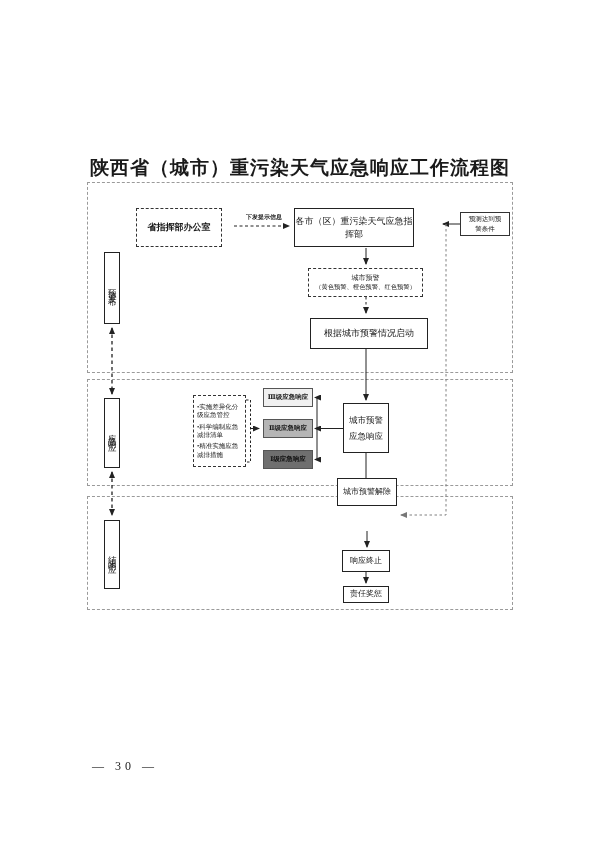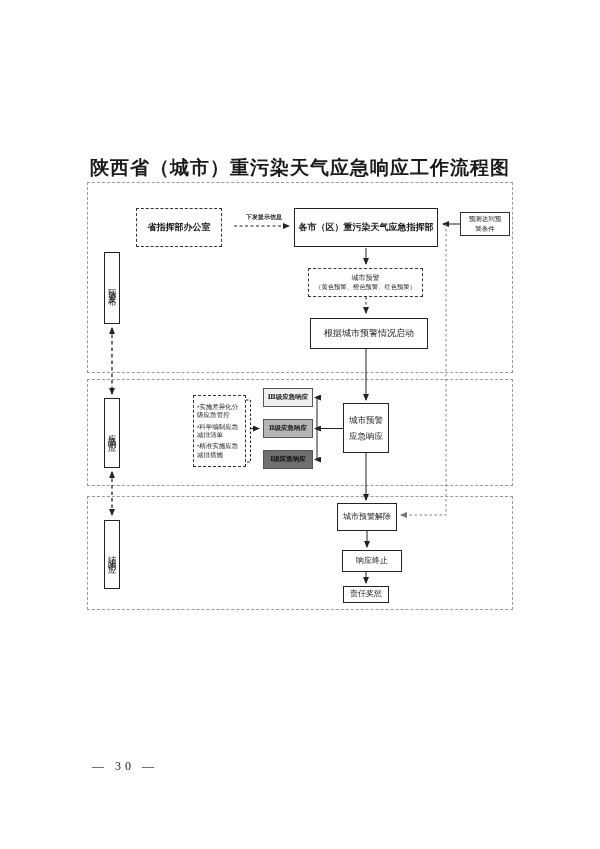--- a/index.html
+++ b/index.html
@@ -16,38 +16,38 @@
   .sec{position:absolute;border:1px dashed #9a9a9a;box-sizing:border-box;background:transparent;}
   .sec.s1{left:87px;top:182px;width:426px;height:191px;}
   .sec.s2{left:87px;top:379px;width:426px;height:107px;}
   .sec.s3{left:87px;top:496px;width:426px;height:114px;}
   .box{
     position:absolute;box-sizing:border-box;background:#ffffff;
     display:flex;flex-direction:column;align-items:center;justify-content:center;
     text-align:center;line-height:1.35;
   }
   .office{left:136px;top:208px;width:86px;height:39px;border:1px dashed #333;font-size:9px;font-weight:bold;}
-  .hq{left:294px;top:208px;width:144px;height:39px;border:1.5px solid #222;font-size:9px;font-weight:bold;}
+  .hq{left:294px;top:208px;width:120px;height:39px;border:1.5px solid #222;font-size:9px;font-weight:normal;}
   .forecast{left:460px;top:212px;width:50px;height:24px;border:1px solid #333;font-size:6.5px;line-height:1.5;}
   .citywarn{left:308px;top:268px;width:115px;height:29px;border:1px dashed #333;font-size:6.3px;}
   .citywarn .l1{font-size:7px;}
   .launch{left:310px;top:318px;width:118px;height:31px;border:1.5px solid #222;font-size:9px;font-weight:normal;}
   .lvl{left:263px;width:50px;height:19px;border:1px solid #555;font-size:6.5px;font-weight:bold;}
   .lvl.l3{top:388px;background:#f0f0f0;}
   .lvl.l2{top:419px;background:#b5b5b5;}
   .lvl.l1v{top:450px;background:#6f6f6f;color:#111;}
   .measures{
     left:193px;top:395px;width:53px;height:72px;border:1px dashed #333;
     font-size:6.5px;align-items:flex-start;justify-content:center;text-align:left;
     padding:2px 2px 2px 3px;
   }
   .measures .m{margin:1.5px 0;line-height:1.3;}
   .cityresp{left:343px;top:403px;width:46px;height:50px;border:1px solid #222;font-size:8.5px;line-height:1.9;}
-  .lift{left:337px;top:503px;width:60px;height:28px;border:1px solid #222;font-size:8px;}
-  .term{left:342px;top:550px;width:60px;height:22px;border:1px solid #222;font-size:8px;}
+  .lift{left:337px;top:478px;width:60px;height:28px;border:1px solid #222;font-size:8px;}
+  .term{left:342px;top:550px;width:48px;height:22px;border:1px solid #222;font-size:8px;}
   .reward{left:343px;top:586px;width:46px;height:17px;border:1px solid #222;font-size:8px;}
   .stage{
     width:16px;border:1px solid #222;font-size:8.5px;
     writing-mode:vertical-rl;text-orientation:upright;letter-spacing:3px;
     left:104px;
   }
   .stage.st1{top:252px;height:72px;}
   .stage.st2{top:398px;height:70px;}
   .stage.st3{top:520px;height:69px;}
   .edgelabel{

